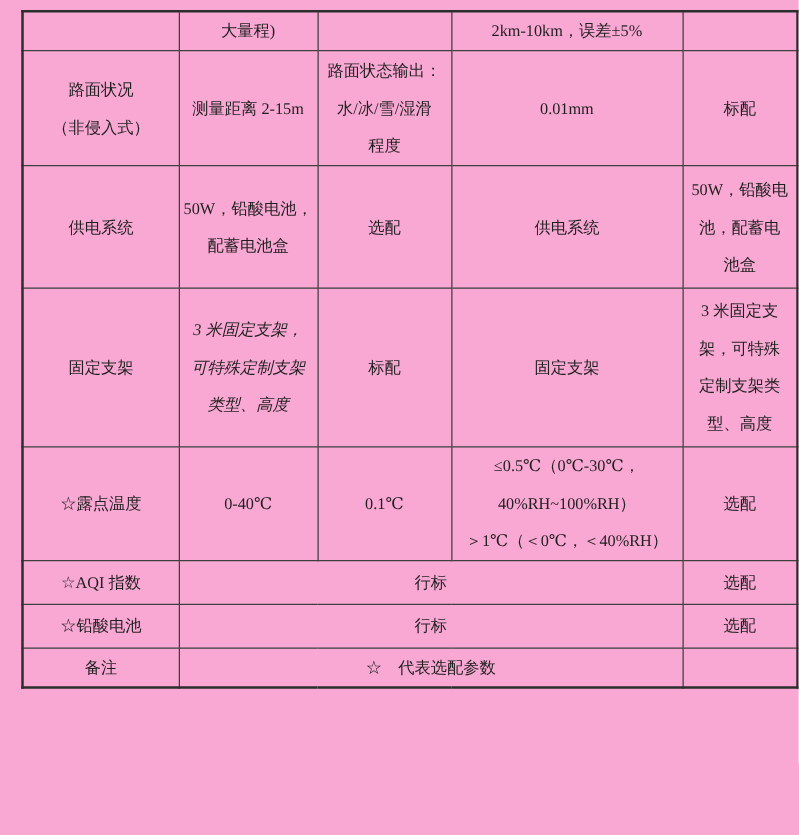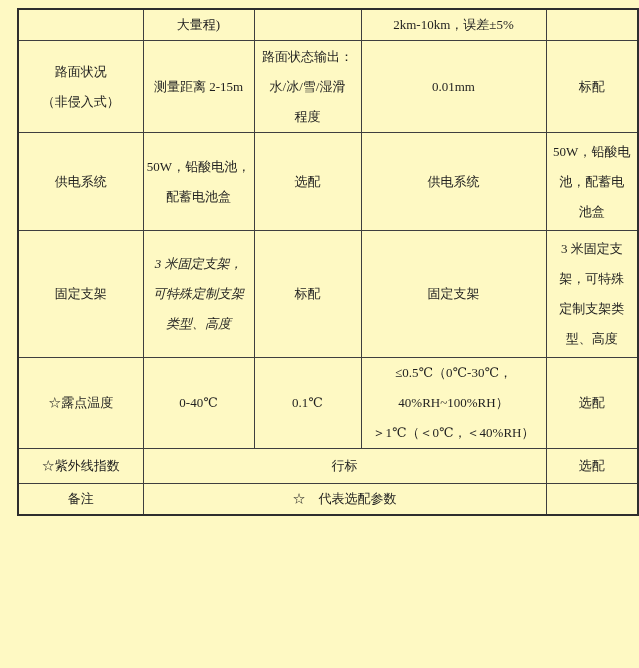--- a/index.html
+++ b/index.html
@@ -9,21 +9,21 @@
     height: 668px;
     background: #ffffff;
     font-family: "Liberation Serif", "DejaVu Serif", serif;
     color: #1f1f1f;
   }
   .page {
     position: relative;
     width: 639px;
     height: 668px;
     overflow: hidden;
-    background: #fef9c3;
+    background: #f9a8d4;
   }
   table.spec {
     position: absolute;
     left: 17px;
     top: 8px;
     width: 620px;
     border-collapse: collapse;
     table-layout: fixed;
     border: 2px solid #2e2e2e;
   }
@@ -102,21 +102,26 @@
       <tr class="h63">
         <td>☆露点温度</td>
         <td>0-40℃</td>
         <td>0.1℃</td>
         <td class="lh-tight">≤0.5℃（0℃-30℃，
 40%RH~100%RH）
 ＞1℃（＜0℃，＜40%RH）</td>
         <td>选配</td>
       </tr>
       <tr class="h35">
-        <td>☆紫外线指数</td>
+        <td>☆AQI 指数</td>
+        <td colspan="3">行标</td>
+        <td>选配</td>
+      </tr>
+      <tr class="h35">
+        <td>☆铅酸电池</td>
         <td colspan="3">行标</td>
         <td>选配</td>
       </tr>
       <tr class="h30">
         <td>备注</td>
         <td colspan="3" class="note-cell">☆　代表选配参数</td>
         <td></td>
       </tr>
     </tbody>
   </table>

